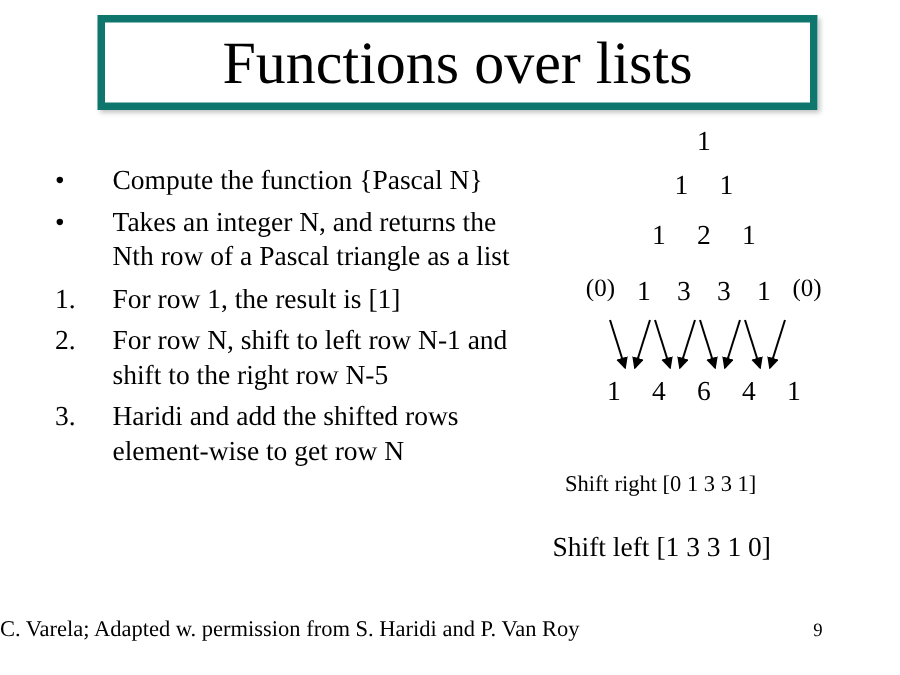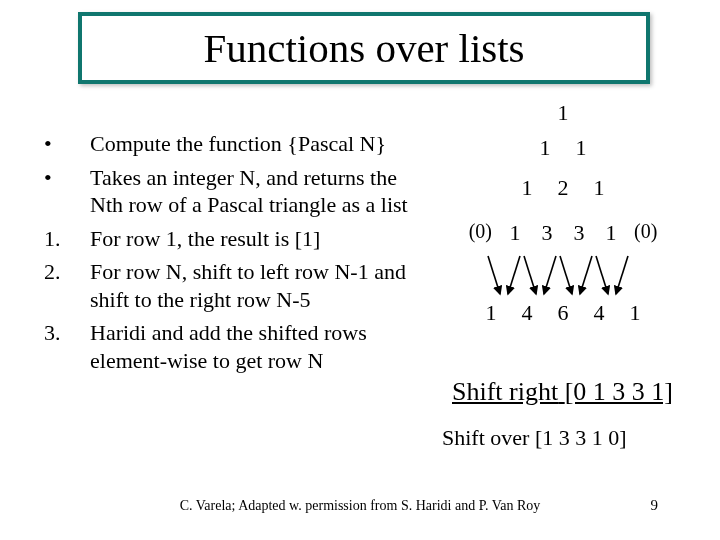--- a/index.html
+++ b/index.html
@@ -12,26 +12,26 @@
     color: #000;
     position: relative;
     overflow: hidden;
   }
   .title-box {
     position: absolute;
     left: 78px;
     top: 12px;
     width: 564px;
     height: 64px;
-    border: 4px solid #0f766e;
+    border: 6px solid #0f766e;
     box-shadow: 2px 2px 4px rgba(0,0,0,0.25);
     display: flex;
     align-items: center;
     justify-content: center;
-    font-size: 41px;
+    font-size: 48px;
   }
   .content {
     position: absolute;
     left: 44px;
     top: 130px;
     width: 368px;
     font-size: 22px;
     line-height: 1.25;
   }
   .content ul, .content ol {
@@ -65,36 +65,35 @@
     justify-content: center;
     gap: 18px;
     white-space: nowrap;
   }
   .triangle .num { width: 18px; text-align: center; }
   .triangle .zero { font-size: 20px; }
   .shift-right {
     position: absolute;
     left: 452px;
     top: 377px;
-    font-size: 26px;
-    text-decoration: underline;
+    font-size: 18px;
   }
   .shift-left {
     position: absolute;
     left: 442px;
     top: 425px;
     font-size: 22px;
   }
   .footer {
     position: absolute;
     left: 0;
     width: 100%;
     bottom: 26px;
-    text-align: center;
-    font-size: 14px;
+    text-align: left;
+    font-size: 18px;
   }
   .pagenum {
     position: absolute;
     right: 62px;
     bottom: 26px;
     font-size: 15px;
   }
   svg.arrow-svg {
     position: absolute;
     left: 428px;
@@ -183,18 +182,18 @@
     <line x1="200" y1="4" x2="188" y2="42"></line>
   </g>
 </svg>
 
 <div class="shift-right">
   <span>Shift right</span>
   <span>[0 1 3 3 1]</span>
 </div>
 
 <div class="shift-left">
-  <span>Shift over</span>
+  <span>Shift left</span>
   <span>[1 3 3 1 0]</span>
 </div>
 
 <div class="footer">C. Varela;  Adapted w. permission from S. Haridi and P. Van Roy</div>
 <div class="pagenum">9</div>
 
 </body></html>

